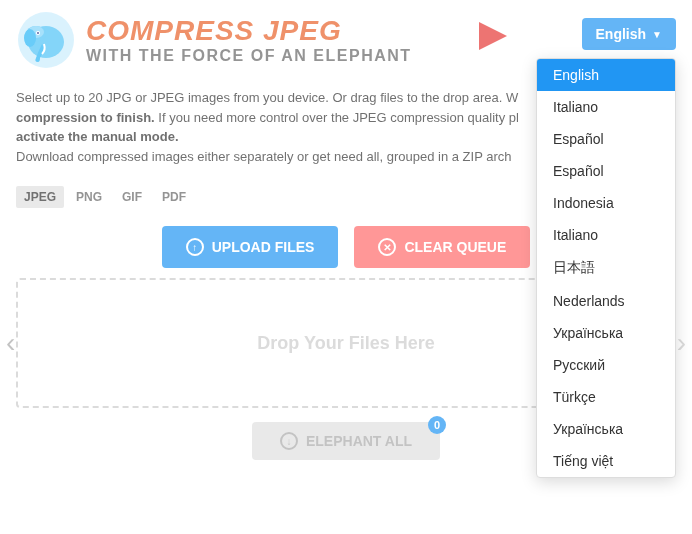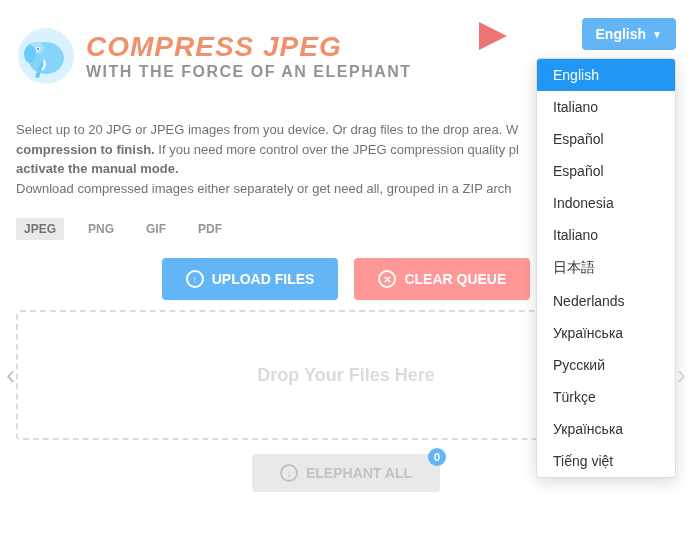--- a/index.html
+++ b/index.html
@@ -9,21 +9,21 @@
       width: 692px;
       height: 534px;
       overflow: hidden;
       position: relative;
     }
 
     
     .header {
       display: flex;
       align-items: center;
-      padding: 26px 16px;
+      padding: 10px 16px;
       position: relative;
     }
     .logo-container {
       display: flex;
       align-items: center;
       gap: 10px;
     }
     .logo-elephant {
       width: 60px;
       height: 60px;
@@ -92,21 +92,21 @@
       line-height: 1.5;
     }
     .description .highlight {
       font-weight: bold;
       color: #333;
     }
 
     
     .file-tabs {
       display: flex;
-      gap: 16px;
+      gap: 4px;
       padding: 12px 16px 8px;
     }
     .tab {
       padding: 4px 8px;
       font-size: 12px;
       font-weight: bold;
       cursor: pointer;
       border-radius: 2px;
       color: #666;
     }

